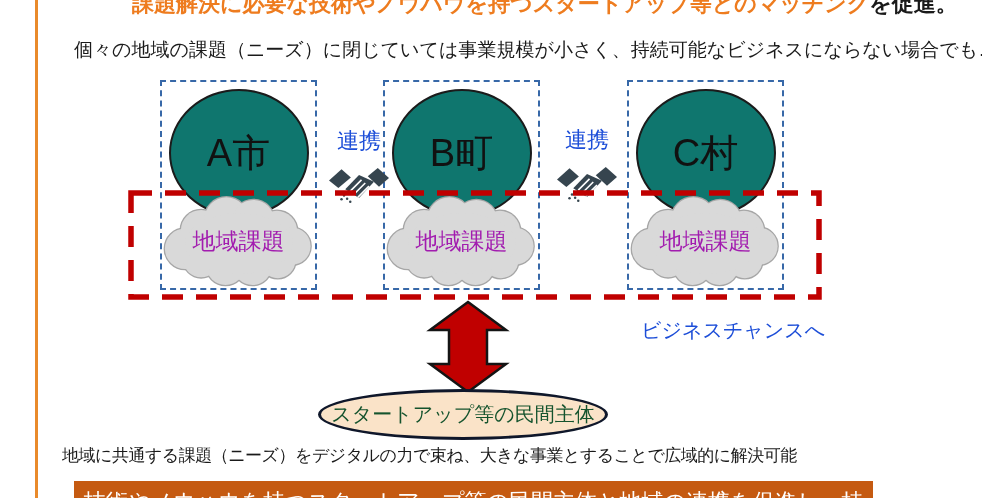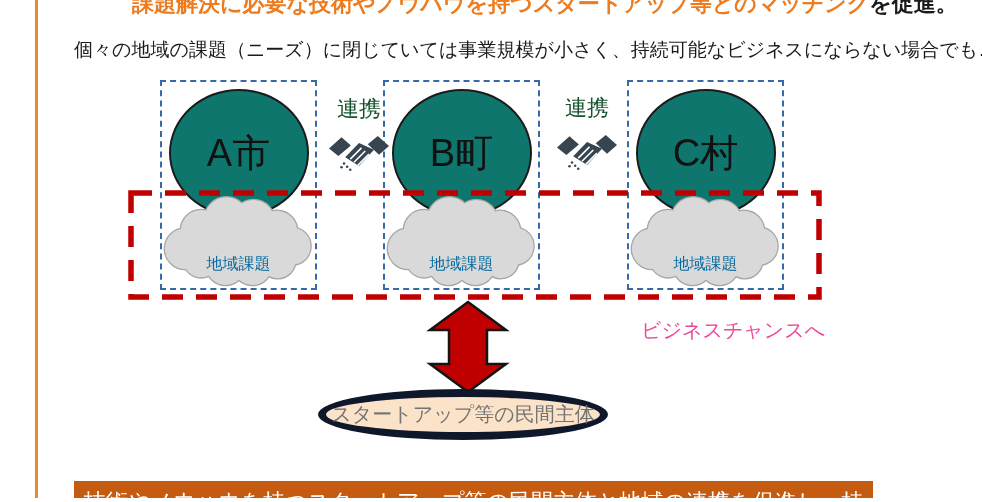--- a/index.html
+++ b/index.html
@@ -20,40 +20,40 @@
   .gcircle{
     position:absolute;left:50%;top:9px;transform:translateX(-50%);
     width:136px;height:124px;border-radius:50%;
     background:#0f766e;border:2px solid #1b1b1b;
     display:flex;align-items:center;justify-content:center;
     font-size:38px;color:#111;z-index:2;
   }
   .gcloud{position:absolute;left:50%;top:114px;transform:translateX(-50%);width:180px;height:96px;z-index:3;}
   .gcloud-label{
     position:absolute;left:50%;top:146px;transform:translateX(-50%);
-    font-size:16px;white-space:nowrap;z-index:4;color:#0369a1;margin-top:28px;
+    font-size:23px;white-space:nowrap;z-index:4;color:#a21caf;
   }
 
   
   .connector{position:absolute;width:62px;text-align:center;z-index:2;}
   .conn1{left:328px;top:94px;} .conn2{left:556px;top:93px;}
-  .conn-label{font-size:22px;color:#14532d;white-space:nowrap;}
+  .conn-label{font-size:22px;color:#1d4ed8;white-space:nowrap;margin-top:32px;}
   .handshake{width:60px;height:47px;margin-top:6px;}
 
   .red-rect-overlay{position:absolute;left:0;top:0;z-index:5;pointer-events:none;}
 
-  .biz-chance{position:absolute;left:641px;top:317px;font-size:20px;color:#ec4899;white-space:nowrap;z-index:6;}
+  .biz-chance{position:absolute;left:641px;top:317px;font-size:20px;color:#1d4ed8;white-space:nowrap;z-index:6;}
 
   .two-way-arrow{position:absolute;left:423px;top:300px;width:90px;height:94px;z-index:6;}
 
   .startup-ellipse{
     position:absolute;left:318px;top:389px;width:290px;height:51px;
-    border-radius:50%;background:#fae3c8;border:8px solid #0f172a;
+    border-radius:50%;background:#fae3c8;border:3px solid #0f172a;
     display:flex;align-items:center;justify-content:center;z-index:7;
-    font-size:20px;color:#737373;white-space:nowrap;box-sizing:border-box;
+    font-size:20px;color:#14532d;white-space:nowrap;box-sizing:border-box;
   }
 
   .summary{position:absolute;left:62px;top:444px;font-size:17px;white-space:nowrap;letter-spacing:-0.5px;}
 
   .banner{
     position:absolute;left:74px;top:481px;width:799px;height:40px;
     background:#c55a11;z-index:8;text-align:center;
   }
   .banner-text{padding-top:6px;font-size:22px;color:#ffffff;white-space:nowrap;}
 </style>
@@ -222,18 +222,19 @@
   <div class="biz-chance">ビジネスチャンスへ</div>
 
   <svg class="two-way-arrow" viewBox="0 0 90 94">
     <polygon points="45,2 83,30 64,30 64,64 83,64 45,92 7,64 26,64 26,30 7,30" fill="#c00000" stroke="#141414" stroke-width="2.5"></polygon>
   </svg>
 
   <div class="startup-ellipse">
     <span>スタートアップ等の民間主体</span>
   </div>
 
+  <div class="summary">地域に共通する課題（ニーズ）をデジタルの力で束ね、大きな事業とすることで広域的に解決可能</div>
 
   <div class="banner">
     <div class="banner-text">技術やノウハウを持つスタートアップ等の民間主体と地域の連携を促進し、持</div>
   </div>
 
 </div>
 
 </body></html>

